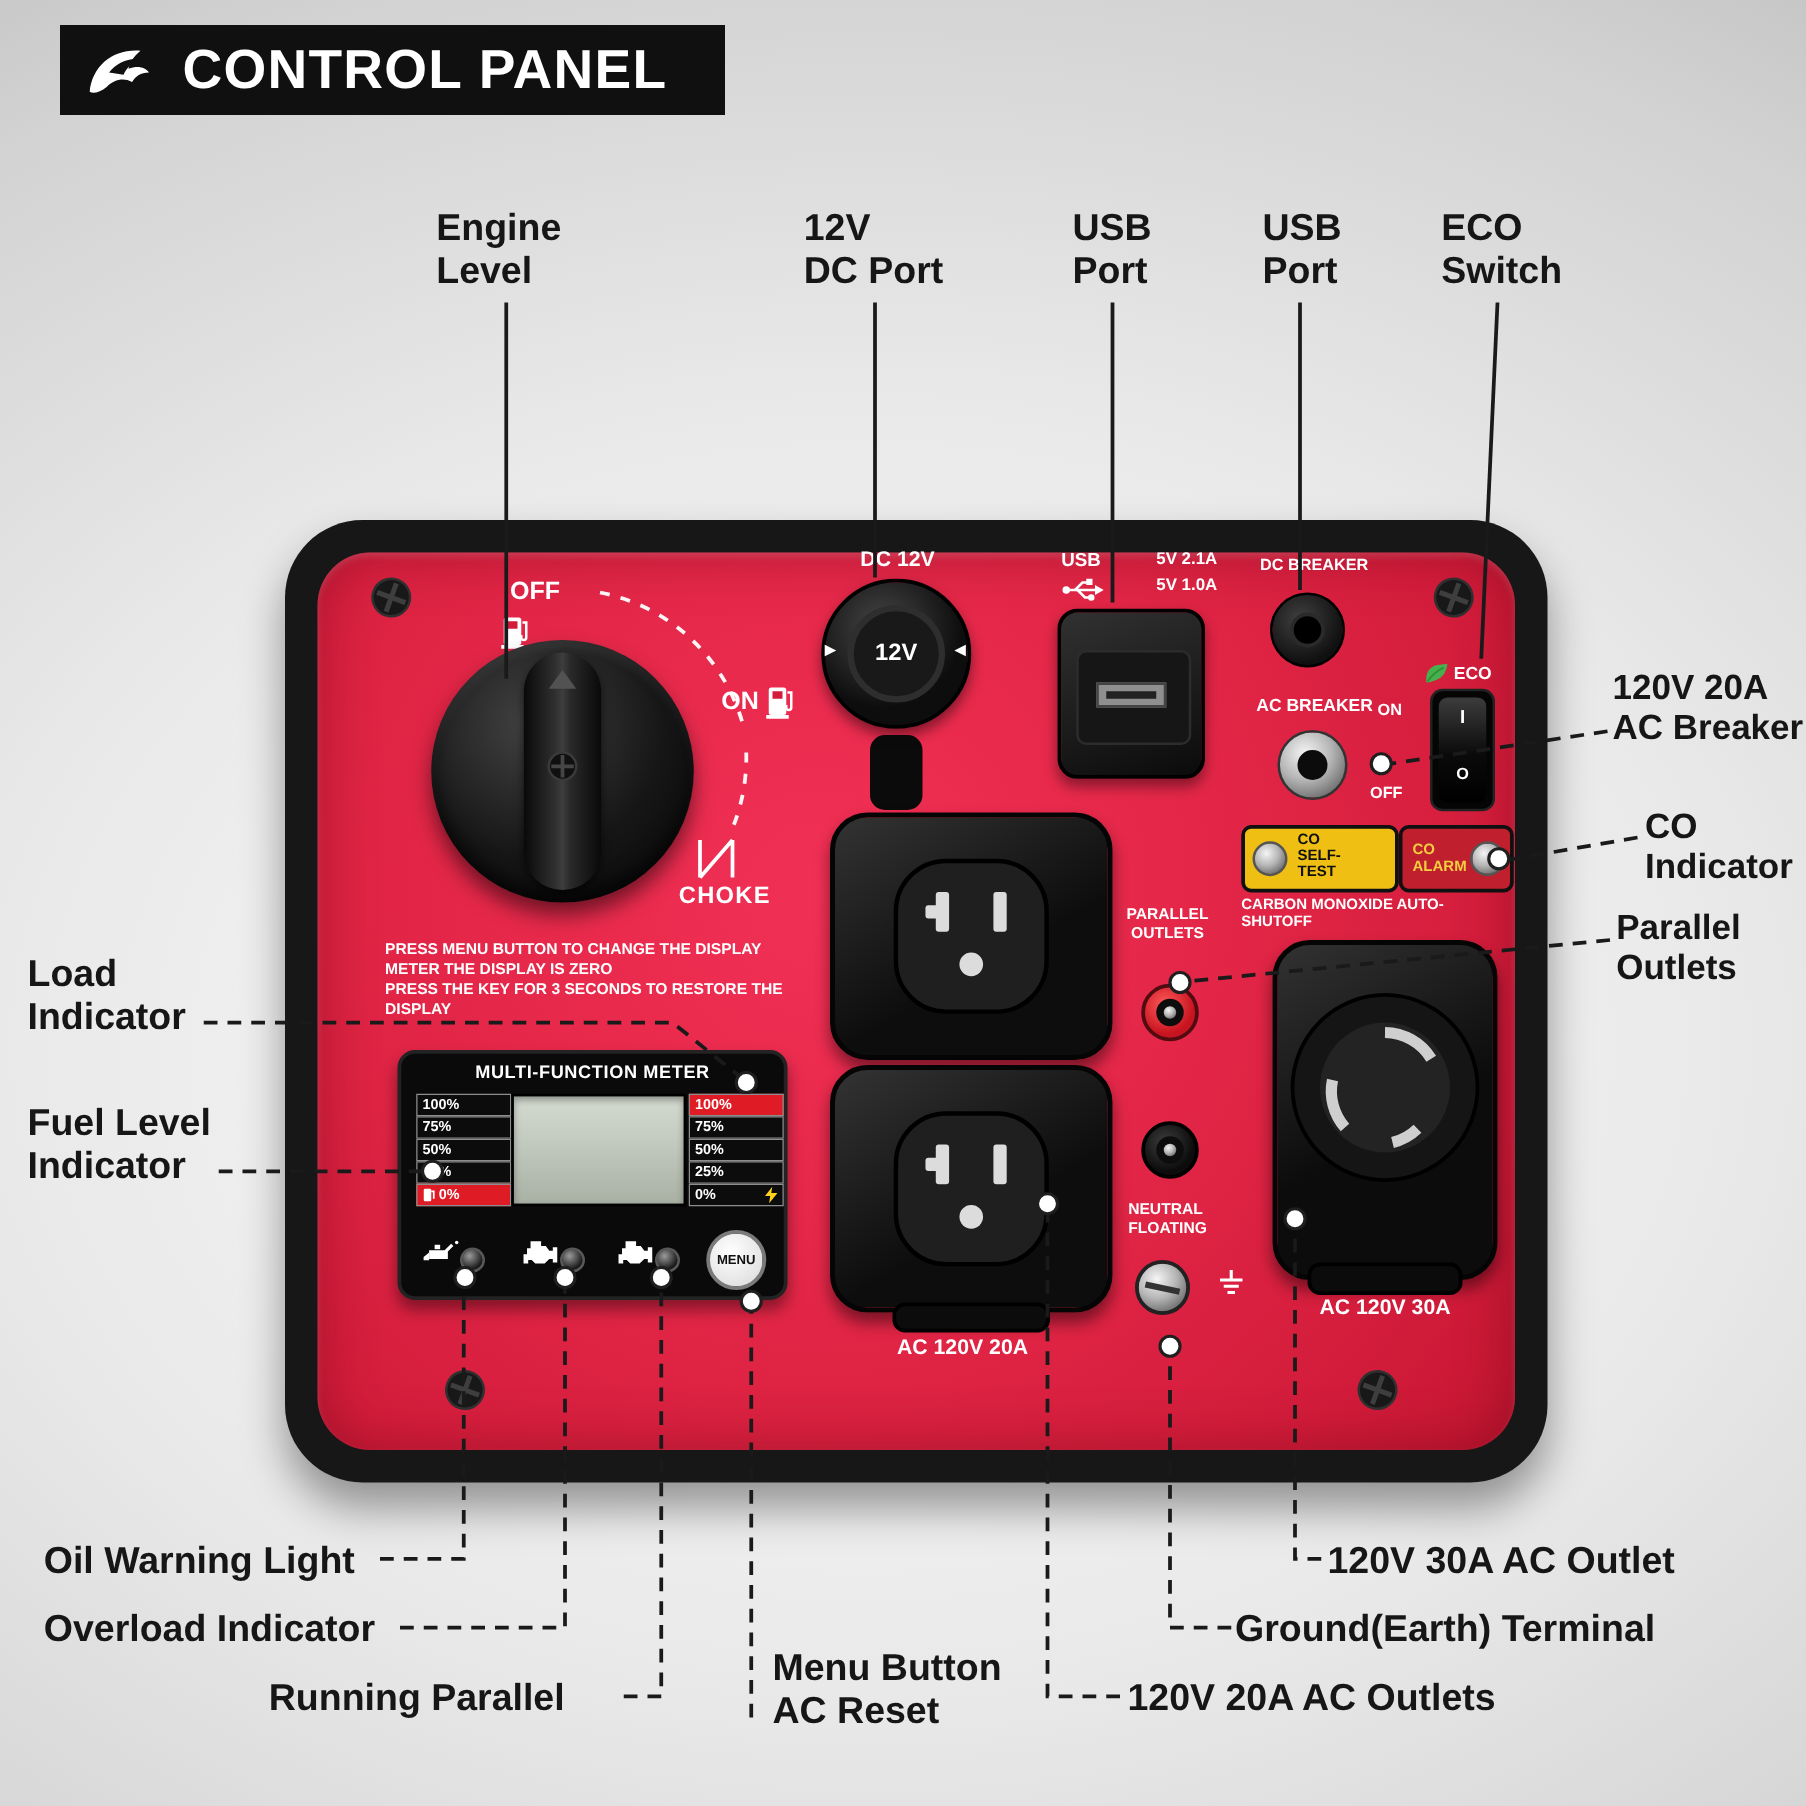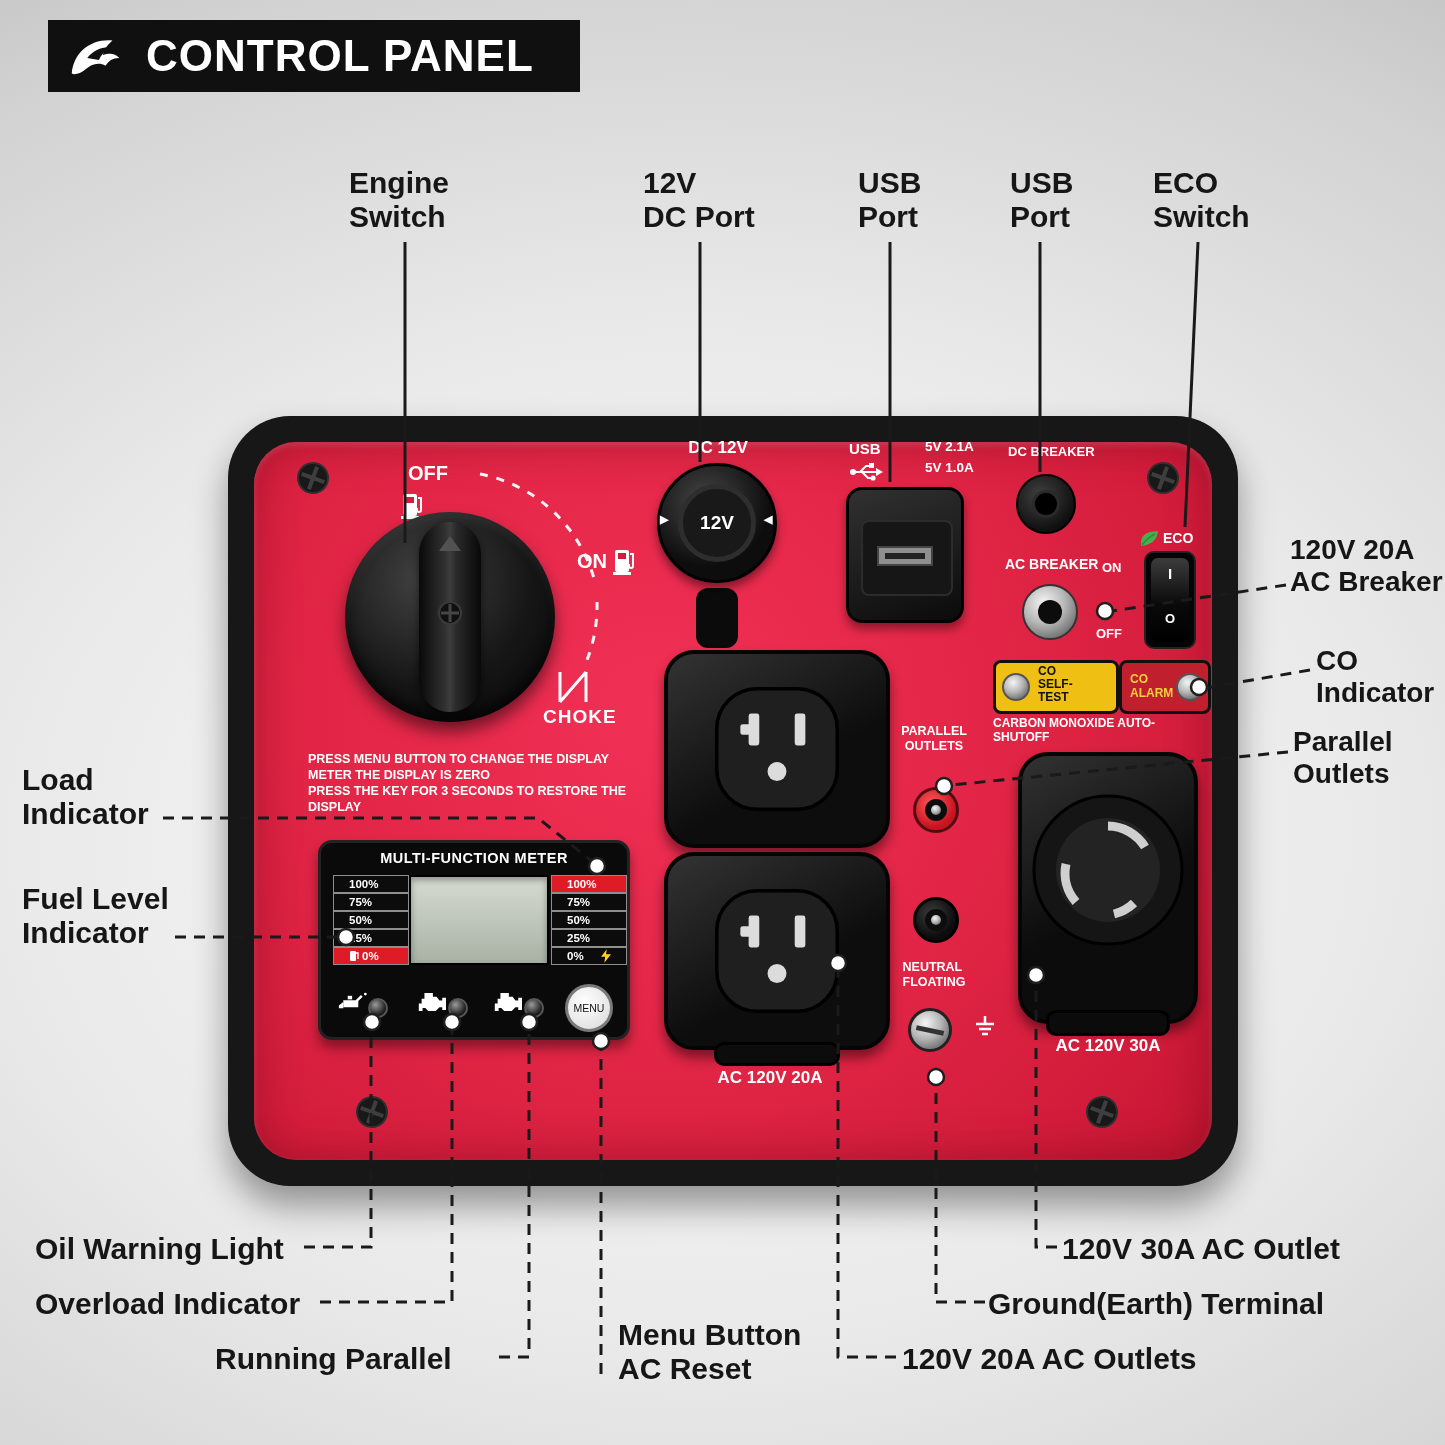--- a/index.html
+++ b/index.html
@@ -20,21 +20,21 @@
     box-shadow:inset 0 0 46px rgba(90,0,16,.4), inset 0 3px 6px rgba(255,255,255,.18);}
   .knob{position:absolute;left:345px;top:512px;width:210px;height:210px;border-radius:50%;
     background:radial-gradient(circle at 38% 32%, #424242, #161616 55%, #060606);
     box-shadow:0 10px 16px rgba(0,0,0,.5), inset 0 -8px 14px rgba(0,0,0,.7), inset 0 6px 8px rgba(255,255,255,.08);}
   .knob-bar{position:absolute;left:74px;top:10px;width:62px;height:190px;border-radius:31px;
     background:linear-gradient(90deg,#090909,#2f2f2f 40%,#3d3d3d 50%,#2a2a2a 60%,#090909);
     box-shadow:0 4px 8px rgba(0,0,0,.6);}
   .knob-tri{position:absolute;left:94px;top:24px;width:0;height:0;border-left:11px solid transparent;
     border-right:11px solid transparent;border-bottom:15px solid #525252;}
   .scale-row{box-sizing:border-box;height:18px;border:1px solid #8e8e8e;background:#0c0c0c;color:#fff;
-    font-weight:bold;font-size:11.5px;display:flex;align-items:center;padding:0 15px;gap:3px;}
+    font-weight:bold;font-size:11.5px;display:flex;align-items:center;padding:0 4px;gap:3px;}
   .scale-red{background:#df1b26;}
   .light{position:absolute;width:20px;height:20px;border-radius:50%;
     background:radial-gradient(circle at 35% 30%,#9a9a9a,#1a1a1a 70%);border:2px solid #585858;box-sizing:border-box;}
   .metal{background:radial-gradient(circle at 38% 32%,#f5f5f5,#b5b5b5 45%,#6e6e6e 80%,#4a4a4a);}
   .cover{position:absolute;width:226px;height:198px;border-radius:30px;border:4px solid #050505;box-sizing:border-box;
     background:linear-gradient(150deg,#333 0%,#0d0d0d 60%);box-shadow:0 8px 12px rgba(0,0,0,.45);}
   .jack{position:absolute;width:46px;height:46px;border-radius:50%;box-sizing:border-box;}
   .jack-mid{width:22px;height:22px;border-radius:50%;background:#0d0d0d;display:flex;align-items:center;justify-content:center;}
   .jack-pin{width:10px;height:10px;border-radius:50%;}
 </style>
@@ -229,21 +229,21 @@
   </svg>
   <div class="light" style="left:368px;top:998px"></div>
   <svg class="a" style="left:416px;top:990px" width="30" height="23" viewBox="0 0 32 24">
     <path d="M9,3 h9 v4 h4 l3,4 h3 v-3 h4 v13 h-4 v-3 h-3 l-4,4 h-8 l-3,-3 h-3 v3 h-4 v-8 h3 v-5 h3 z" fill="#fff"></path>
   </svg>
   <div class="light" style="left:448px;top:998px"></div>
   <svg class="a" style="left:492px;top:990px" width="30" height="23" viewBox="0 0 32 24">
     <path d="M9,3 h9 v4 h4 l3,4 h3 v-3 h4 v13 h-4 v-3 h-3 l-4,4 h-8 l-3,-3 h-3 v3 h-4 v-8 h3 v-5 h3 z" fill="#fff"></path>
   </svg>
   <div class="light" style="left:524px;top:998px"></div>
-  <div class="a ctr" style="left:565px;top:984px;width:48px;height:48px;border-radius:50%;background:radial-gradient(circle at 40% 35%,#fff,#d8d8d8);border:3px solid #7a7a7a;box-sizing:border-box;color:#111;font-weight:normal;font-size:10.5px">MENU</div>
+  <div class="a ctr" style="left:565px;top:984px;width:48px;height:48px;border-radius:50%;background:radial-gradient(circle at 40% 35%,#fff,#d8d8d8);border:3px solid #7a7a7a;box-sizing:border-box;color:#111;font-weight:bold;font-size:10.5px">MENU</div>
 
   <div class="cover" style="left:664px;top:650px">
     <svg class="a" style="left:44px;top:30px" width="130" height="130" viewBox="0 0 110 110">
       <rect x="4" y="4" width="102" height="102" rx="34" fill="#1f1f1f" stroke="#000" stroke-width="3"></rect>
       <rect x="31" y="25" width="9" height="27" rx="2" fill="#dcdcdc"></rect>
         <rect x="24" y="34" width="15" height="9" rx="2" fill="#dcdcdc"></rect>
       <rect x="70" y="25" width="9" height="27" rx="2" fill="#dcdcdc"></rect>
         <circle cx="55" cy="74" r="8" fill="#dcdcdc"></circle>
     </svg>
   </div>
@@ -339,21 +339,21 @@
       <circle cx="1105" cy="611" r="8"></circle>
         <circle cx="1199" cy="687" r="8"></circle>
       <circle cx="944" cy="786" r="8"></circle>
         <circle cx="1036" cy="975" r="8"></circle>
       <circle cx="936" cy="1077" r="8"></circle>
         <circle cx="838" cy="963" r="8"></circle>
     </g>
   </svg>
 
   <div class="callout" style="left:349px;top:166px">Engine
-Switch</div>
+Level</div>
   <div class="callout" style="left:643px;top:166px">12V
 DC Port</div>
   <div class="callout" style="left:858px;top:166px">USB
 Port</div>
   <div class="callout" style="left:1010px;top:166px">USB
 Port</div>
   <div class="callout" style="left:1153px;top:166px">ECO
 Switch</div>
   <div class="callout" style="left:1290px;top:534px;font-size:28px">120V 20A
 AC Breaker</div>

